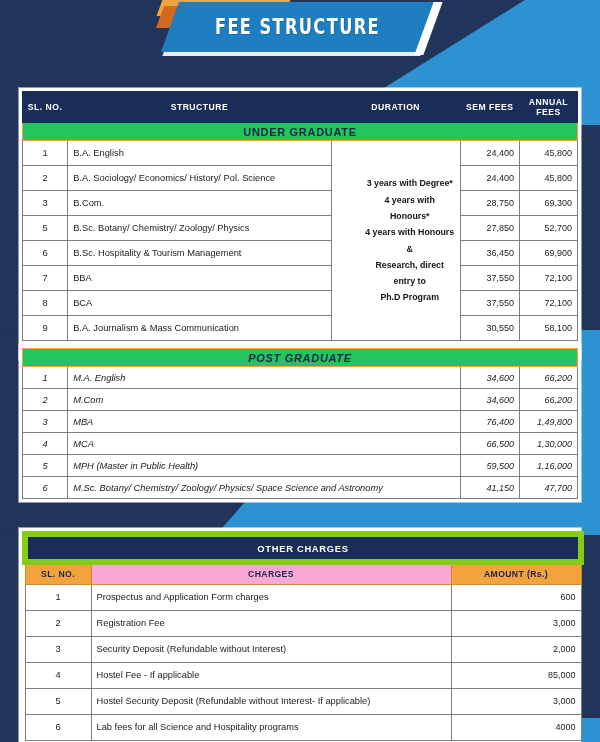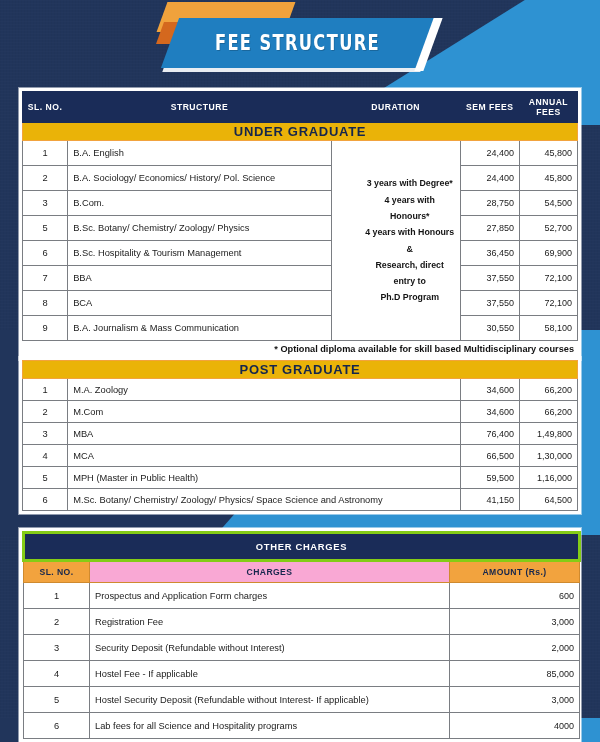--- a/index.html
+++ b/index.html
@@ -61,21 +61,20 @@
     background: #21355b;
     clip-path: polygon(0 0, 75% 0, 40% 100%, 0 100%);
   }
 
   
   #banner {
     position: absolute;
     top: 0; left: 0; right: 0;
     height: 62px;
     z-index: 3;
-    margin-top: 16px;
   }
   .banner-orange {
     position: absolute;
     left: 162px; top: -14px;
     width: 128px; height: 30px;
     background: #f0a23c;
     transform: skewX(-20deg);
   }
   .banner-orange-shadow {
     position: absolute;
@@ -147,37 +146,37 @@
     background: #1a2c58;
     color: #ffffff;
     font-size: 8.6px;
     font-weight: bold;
     letter-spacing: .5px;
     text-align: center;
     border: 1px solid #1a2c58;
     padding: 5px 2px;
   }
   .sec-orange td {
-    background: #eab308;
+    background: #22c55e;
     color: #15264d;
     font-weight: bold;
-    font-size: 13px;
+    font-size: 11px;
     letter-spacing: .7px;
     text-align: center;
     border: 1px solid #f2a33e;
     height: 18px;
   }
   .sec-navy td {
     background: #1a2c58;
     color: #ffffff;
     font-weight: bold;
     font-size: 9.4px;
     letter-spacing: .7px;
     text-align: center;
-    border: 3px solid #84cc16;
+    border: 6px solid #84cc16;
     height: 28px;
   }
   .c-sl    { text-align: center; }
   .c-num   { text-align: right; font-size: 9px; }
   .c-name  { text-align: left; margin-left: 40px; }
   .c-dur {
     text-align: center;
     font-weight: bold;
     font-size: 8.8px;
     line-height: 1.85;
@@ -193,21 +192,21 @@
     text-align: right;
     font-size: 9.2px;
     font-weight: bold;
     color: #111;
     padding: 3px 4px 3px 0;
     background: #ffffff;
   }
 
   
   #card-ug { top: 88px; }
-  #card-pg { top: 357px; }
+  #card-pg { top: 345px; font-style: italic; }
   #card-oc { top: 528px; }
 
   .th-orange {
     background: #f2a33e;
     color: #15264d;
     border: 1px solid #cf8a2e;
     font-size: 8.8px;
   }
 </style>
 </head>
@@ -271,21 +270,21 @@
       <tr class="r-ug">
         <td class="c-sl">2</td>
         <td class="c-name">B.A. Sociology/ Economics/ History/ Pol. Science</td>
         <td class="c-num">24,400</td>
         <td class="c-num">45,800</td>
       </tr>
       <tr class="r-ug">
         <td class="c-sl">3</td>
         <td class="c-name">B.Com.</td>
         <td class="c-num">28,750</td>
-        <td class="c-num">54,500</td>
+        <td class="c-num">69,300</td>
       </tr>
       <tr class="r-ug">
         <td class="c-sl">5</td>
         <td class="c-name">B.Sc. Botany/ Chemistry/ Zoology/ Physics</td>
         <td class="c-num">27,850</td>
         <td class="c-num">52,700</td>
       </tr>
       <tr class="r-ug">
         <td class="c-sl">6</td>
         <td class="c-name">B.Sc. Hospitality &amp; Tourism Management</td>
@@ -323,21 +322,21 @@
       <col style="width:55px">
         <col style="width:54px">
     </colgroup>
     <tbody>
       <tr class="sec-orange">
         <td colspan="4">POST GRADUATE</td>
       </tr>
 
       <tr class="r-pg">
         <td class="c-sl">1</td>
-        <td class="c-name">M.A. Zoology</td>
+        <td class="c-name">M.A. English</td>
         <td class="c-num">34,600</td>
         <td class="c-num">66,200</td>
       </tr>
       <tr class="r-pg">
         <td class="c-sl">2</td>
         <td class="c-name">M.Com</td>
         <td class="c-num">34,600</td>
         <td class="c-num">66,200</td>
       </tr>
       <tr class="r-pg">
@@ -355,21 +354,21 @@
       <tr class="r-pg">
         <td class="c-sl">5</td>
         <td class="c-name">MPH (Master in Public Health)</td>
         <td class="c-num">59,500</td>
         <td class="c-num">1,16,000</td>
       </tr>
       <tr class="r-pg">
         <td class="c-sl">6</td>
         <td class="c-name">M.Sc. Botany/ Chemistry/ Zoology/ Physics/ Space Science and Astronomy</td>
         <td class="c-num">41,150</td>
-        <td class="c-num">64,500</td>
+        <td class="c-num">47,700</td>
       </tr>
     </tbody>
   </table>
 </div>
 
 <div class="card" id="card-oc">
   <table>
     <colgroup>
       <col style="width:66px">
         <col style="width:360px">

